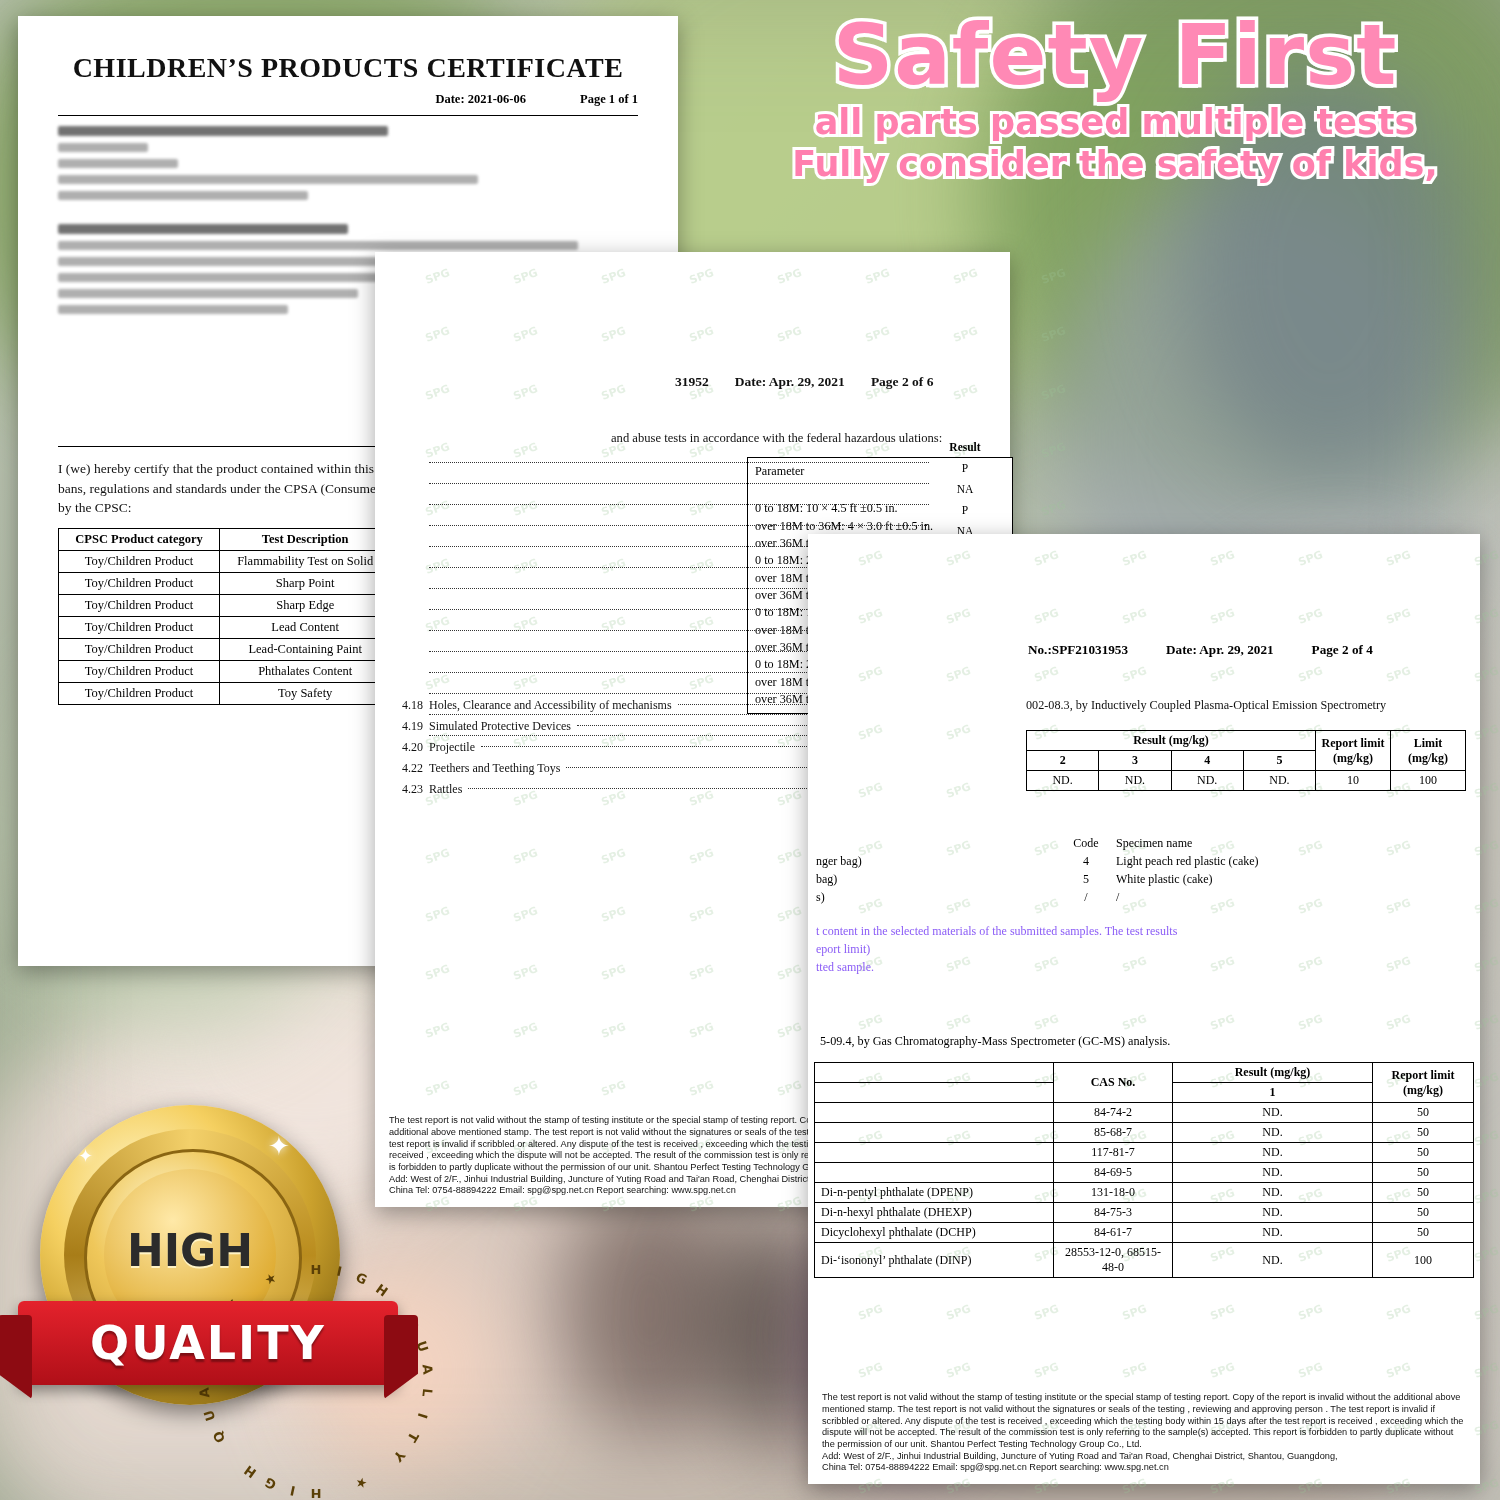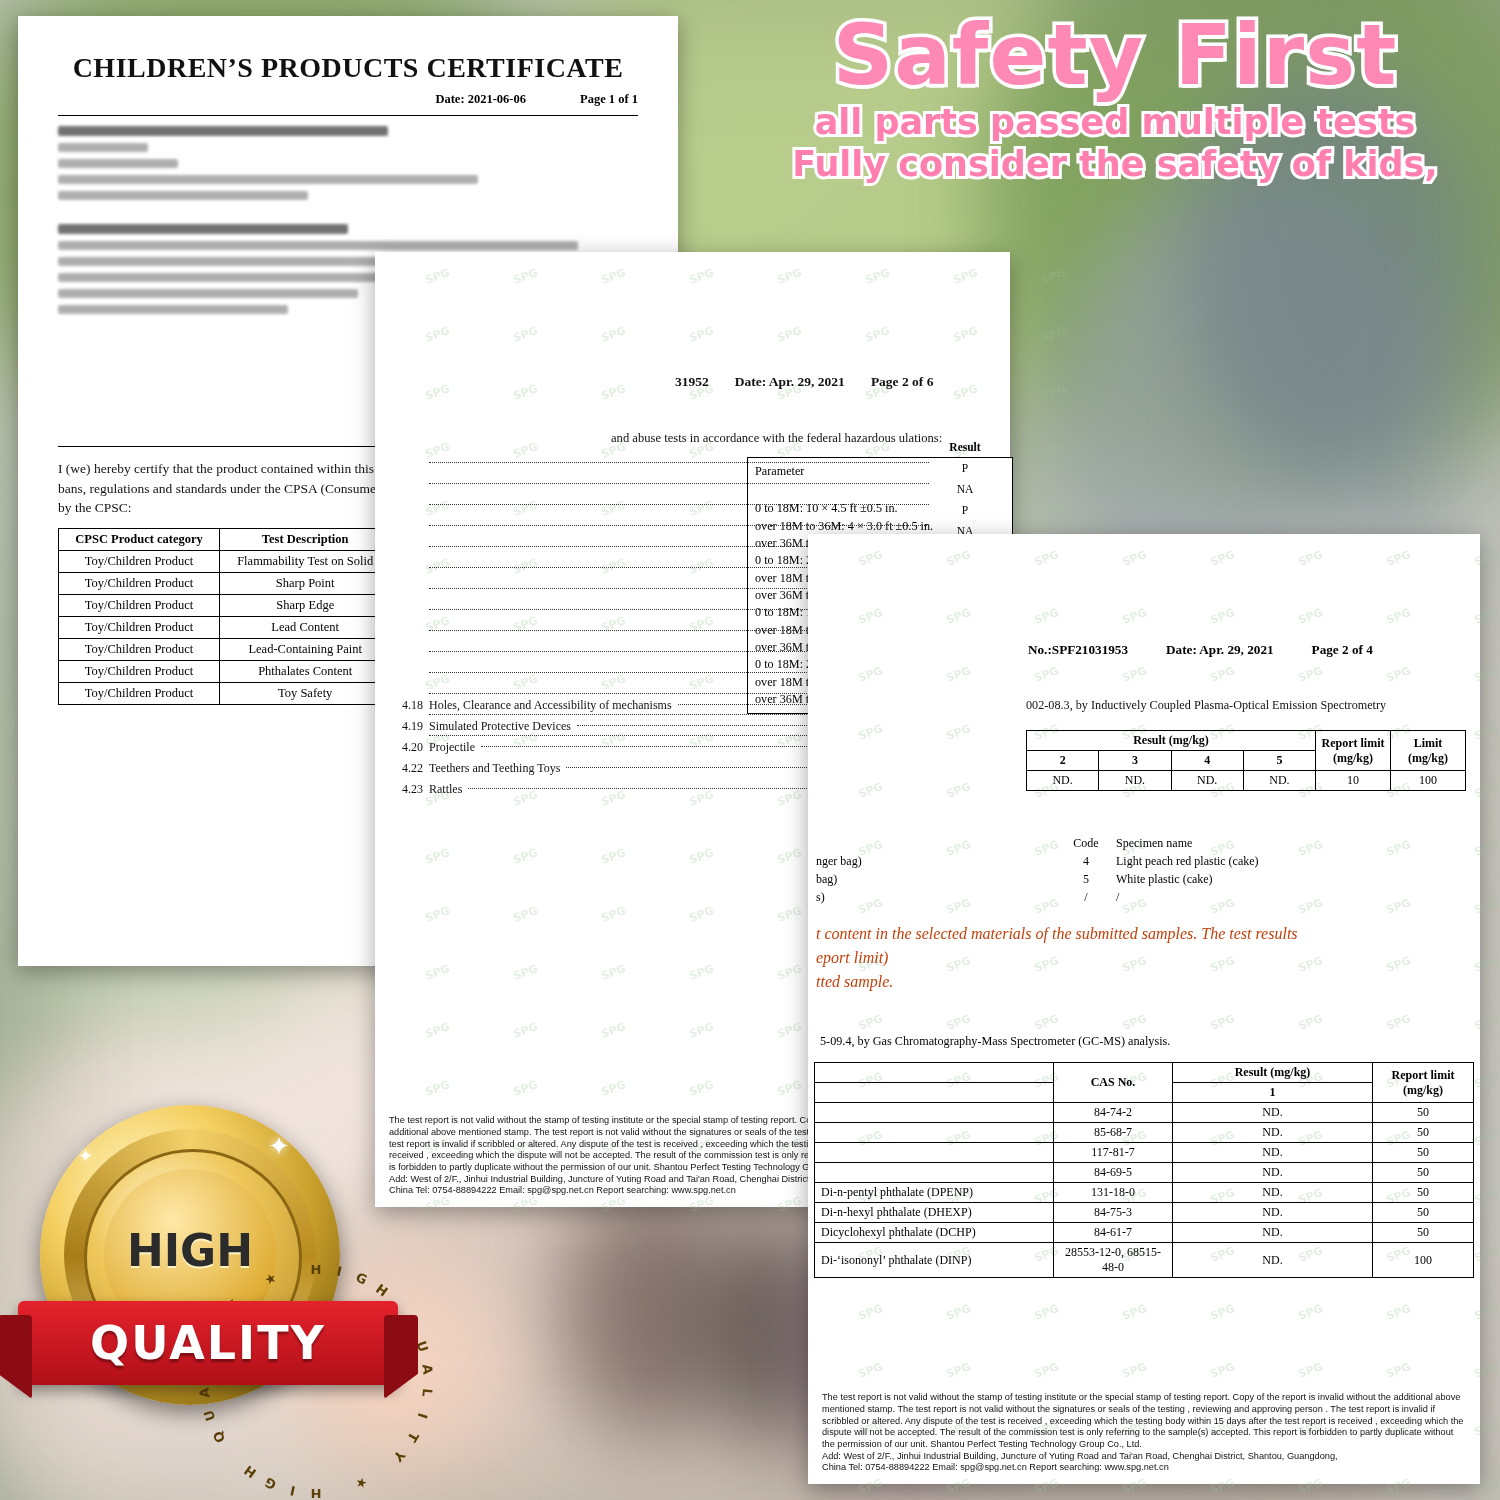--- a/index.html
+++ b/index.html
@@ -91,21 +91,21 @@
   .r2-head{position:absolute;left:220px;top:108px;display:flex;gap:38px;font-size:13.2px;font-weight:bold;}
   .r2-line{position:absolute;left:12px;top:164px;right:14px;font-size:12.2px;color:#111;}
   table.grid{border-collapse:collapse;font-size:12px;}
   table.grid th,table.grid td{border:1px solid #000;padding:2px 4px;text-align:center;}
   #r2-t1{position:absolute;left:218px;top:196px;width:440px;}
   .code-tbl{position:absolute;left:8px;top:300px;right:10px;font-size:12px;line-height:1.5;}
   .code-tbl .row{display:flex;}
   .code-tbl .c1{width:240px;}
   .code-tbl .c2{width:60px;text-align:center;}
   .code-tbl .c3{flex:1;}
-  .r2-note{position:absolute;left:8px;top:388px;right:10px;font-size:16px;line-height:1.5;color:#c2410c;font-style:italic;}
+  .r2-note{position:absolute;left:8px;top:388px;right:10px;font-size:12px;line-height:1.5;color:#8b5cf6;}
   .r2-gc{position:absolute;left:12px;top:500px;right:10px;font-size:12.2px;}
   #r2-t2{position:absolute;left:6px;top:528px;width:660px;}
   #r2-t2 td.name{text-align:left;padding-left:6px;}
 
   
   .badge{position:absolute;left:18px;top:1105px;width:380px;height:330px;}
   .badge .disc1{position:absolute;left:22px;top:0;width:300px;height:300px;border-radius:50%;
     background:radial-gradient(circle at 34% 28%,#fff6c9 0%,#f5d061 32%,#caa02c 58%,#8a6a12 84%,#d8b44a 100%);
     box-shadow:0 8px 22px rgba(0,0,0,.45);}
   .badge .disc2{position:absolute;left:46px;top:24px;width:252px;height:252px;border-radius:50%;

